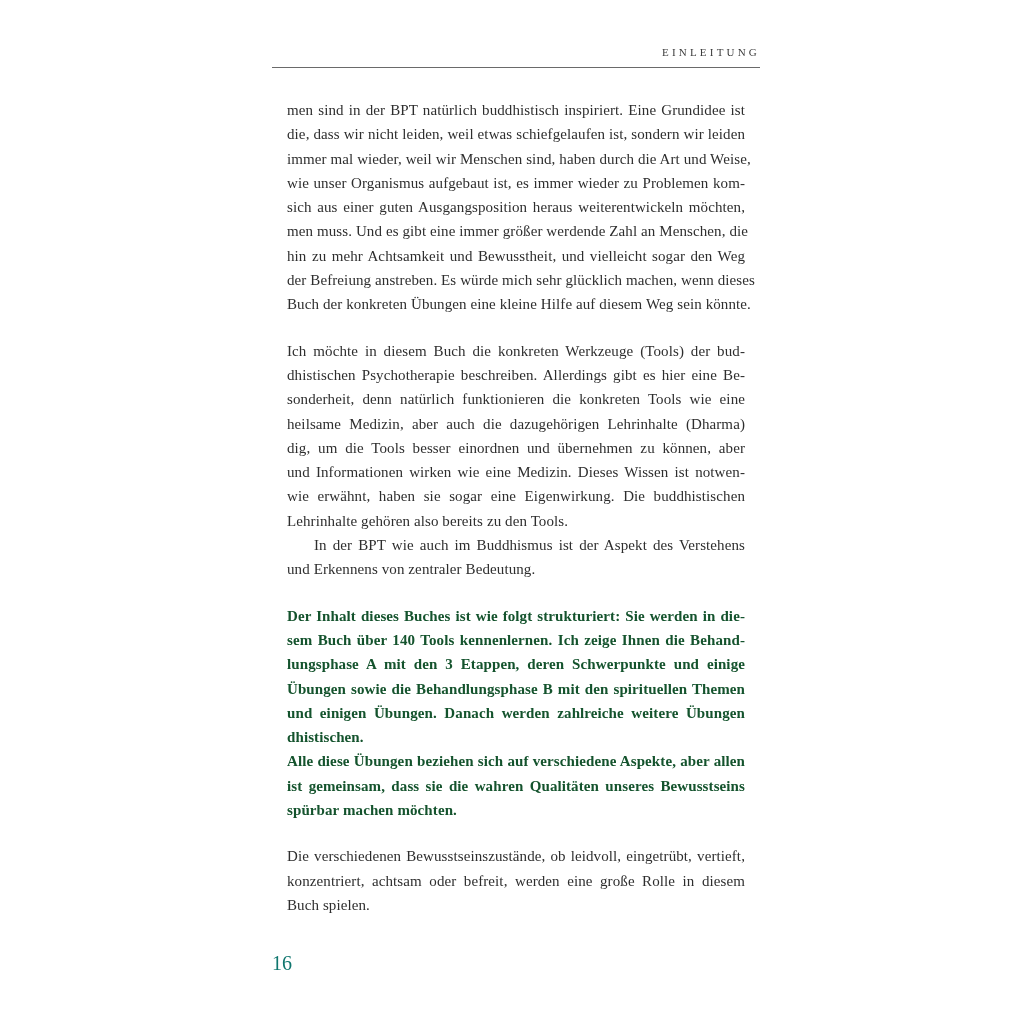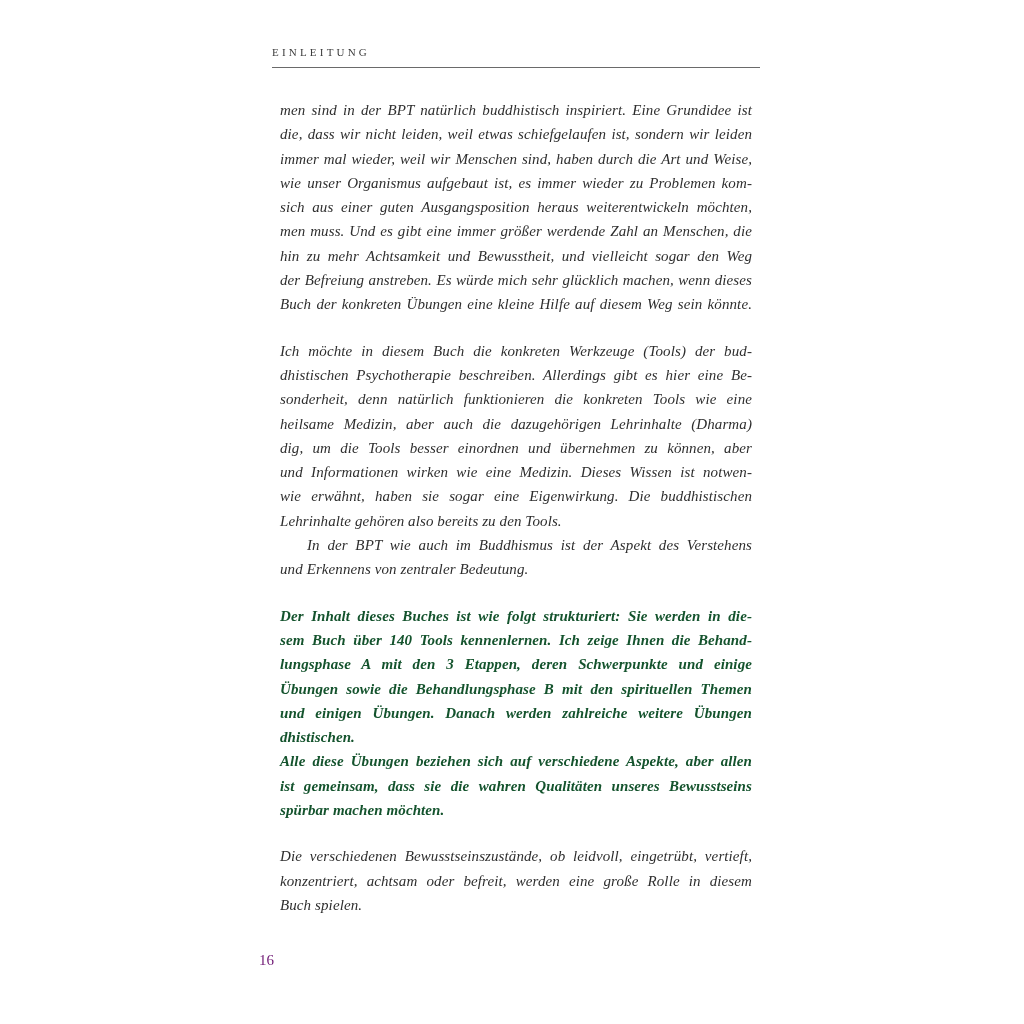--- a/index.html
+++ b/index.html
@@ -24,53 +24,54 @@
     width: 488px;
   }
   .running-head {
     margin-top: 46px;
     font-size: 11px;
     line-height: 12px;
     letter-spacing: 3.2px;
     color: #3c3c3c;
     font-variant: small-caps;
     text-transform: uppercase;
+    text-align: right;
   }
   .head-rule {
     margin-top: 9px;
     border: none;
     border-top: 1px solid #6a6a6a;
     height: 0;
   }
   .text-body {
     margin-top: 30px;
     font-size: 15px;
     line-height: 24.3px;
     color: #2e2e2e;
     letter-spacing: 0.1px;
   }
-  .para { margin: 8px; font-style: italic; }
+  .para { margin: 15px; }
   .para + .para { margin-top: 22px; }
   .para.bold {
     font-weight: bold;
     color: #14532d;
   }
   .line {
     text-align: justify;
     text-align-last: left;
     white-space: nowrap;
   }
   .line.stretch { text-align-last: justify; }
   .line.indent { text-indent: 27px; }
   .page-number {
     position: absolute;
-    left: 259px;
+    left: 272px;
     top: 952px;
-    font-size: 15px;
-    color: #701a75;
+    font-size: 20px;
+    color: #0f766e;
   }
 </style>
 </head>
 <body>
 
 <div class="book-page">
   <div class="text-column">
     <div class="running-head">EINLEITUNG</div>
     <hr class="head-rule">
     <div class="text-body">

